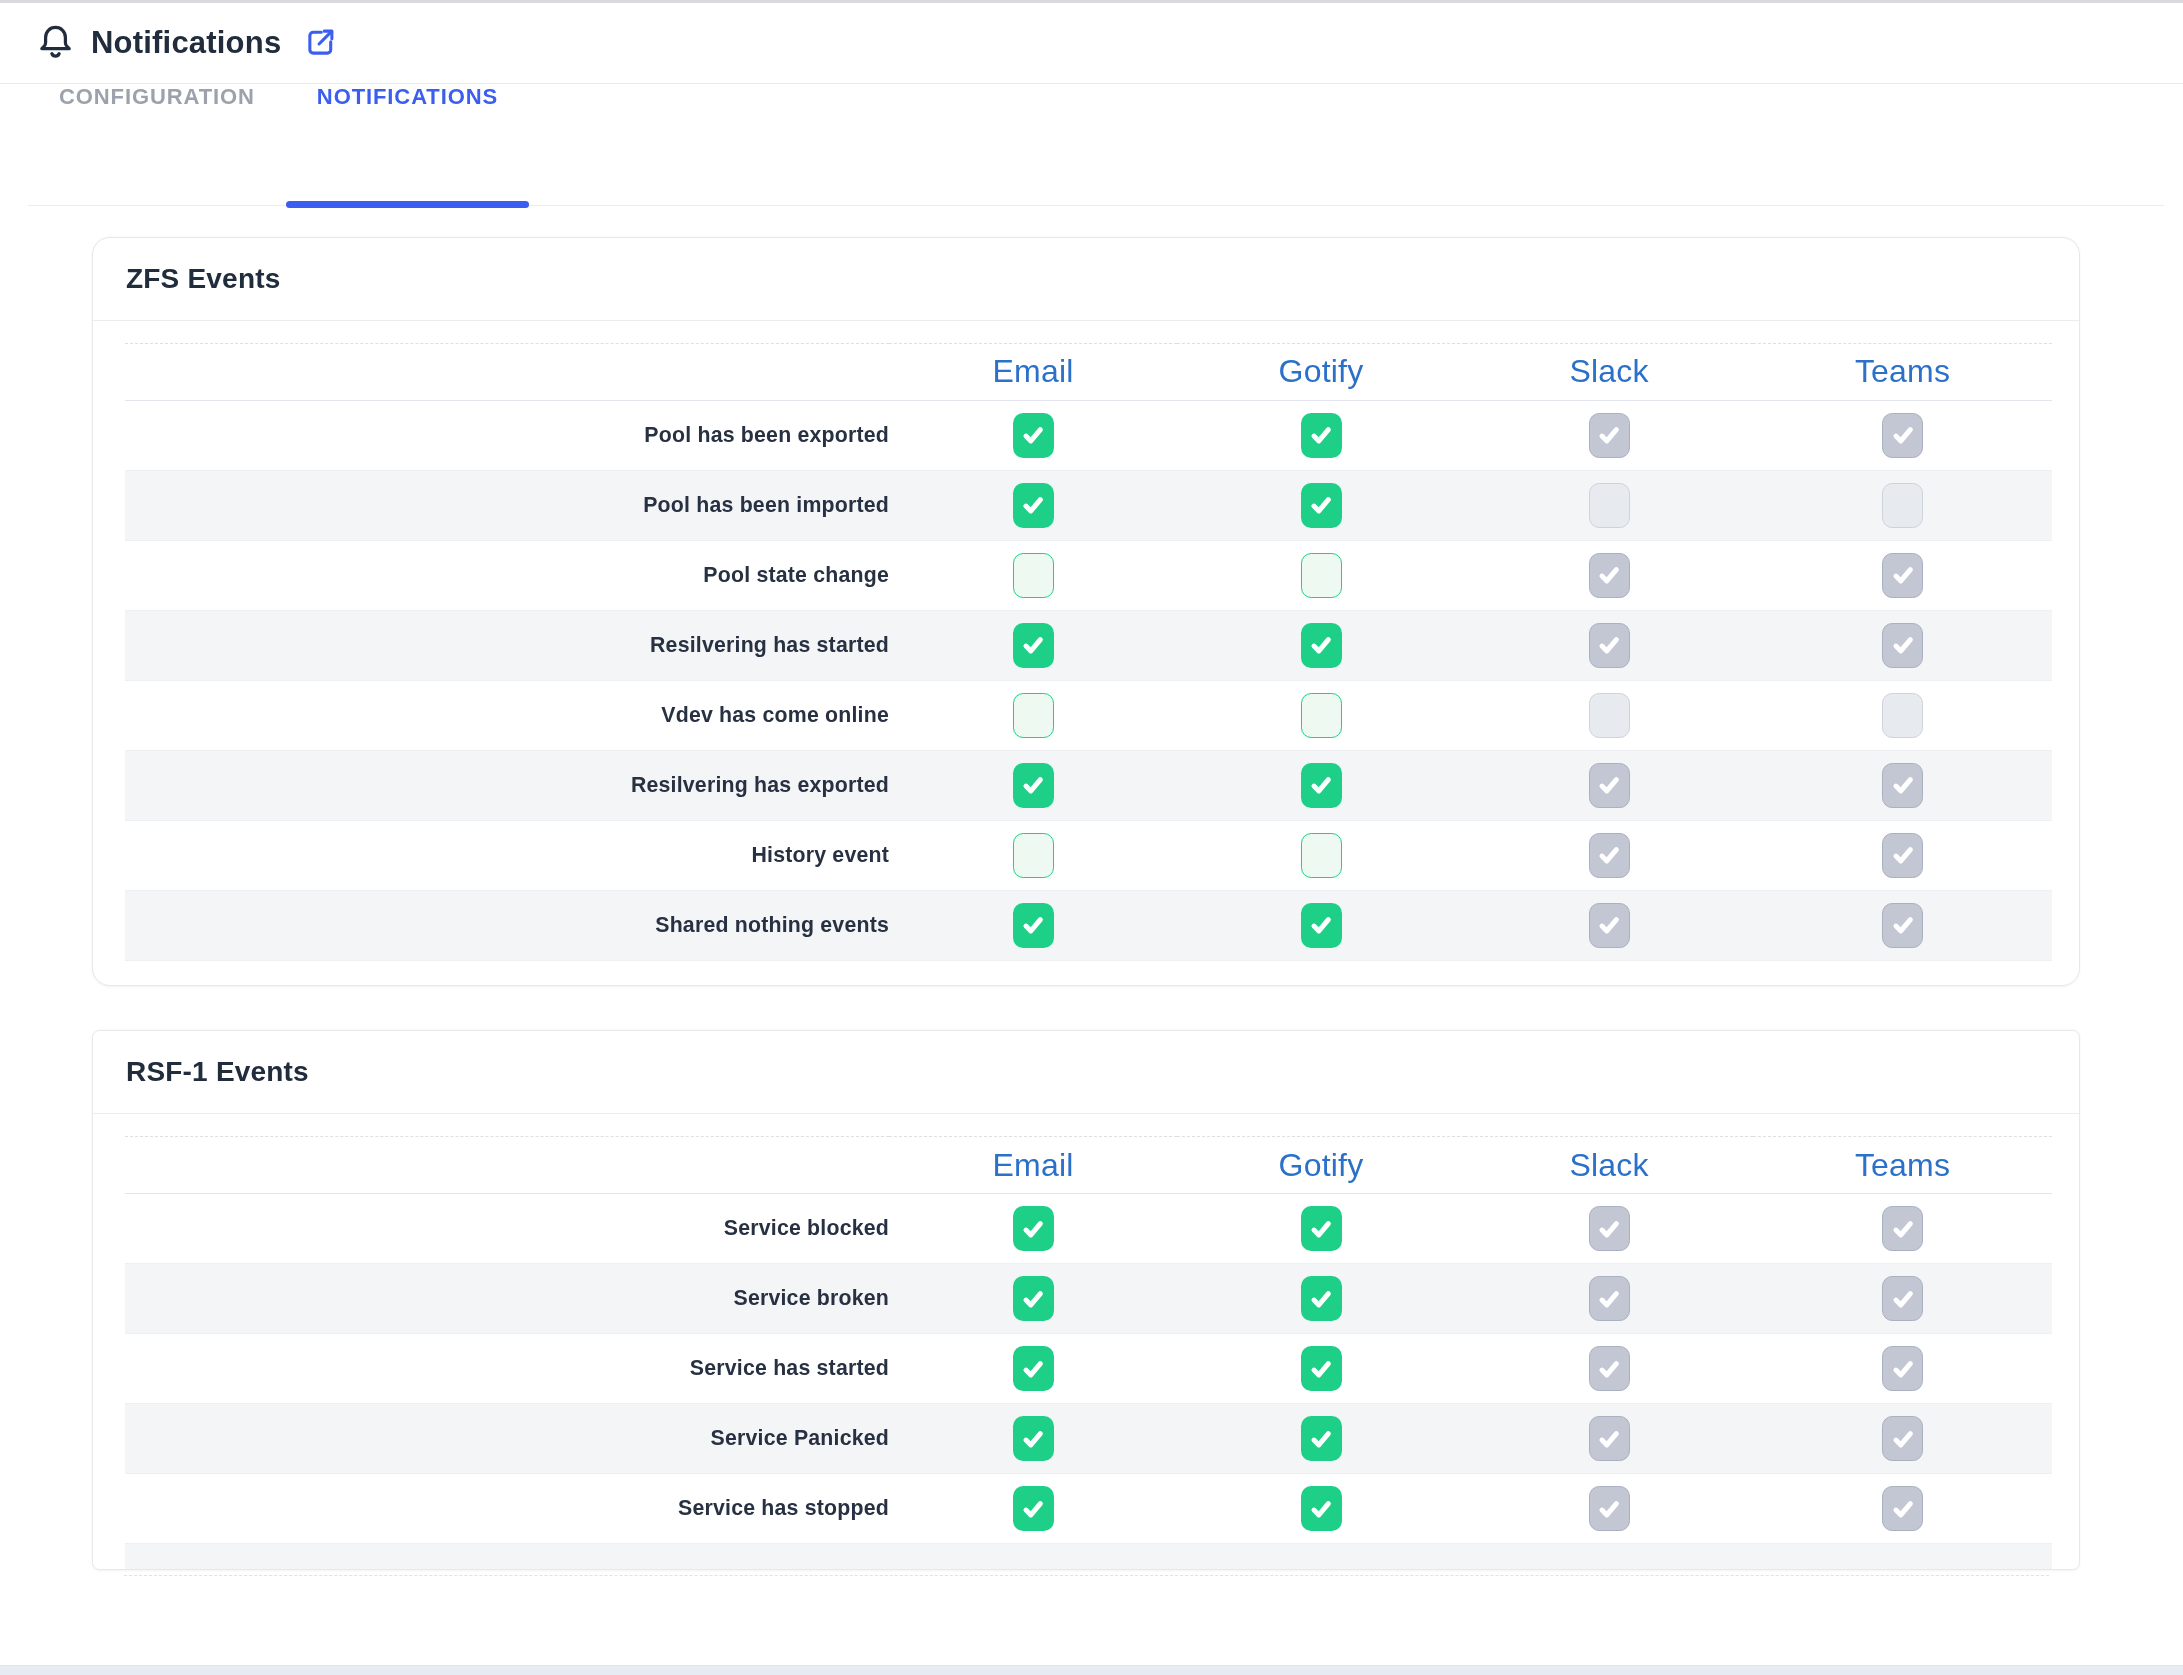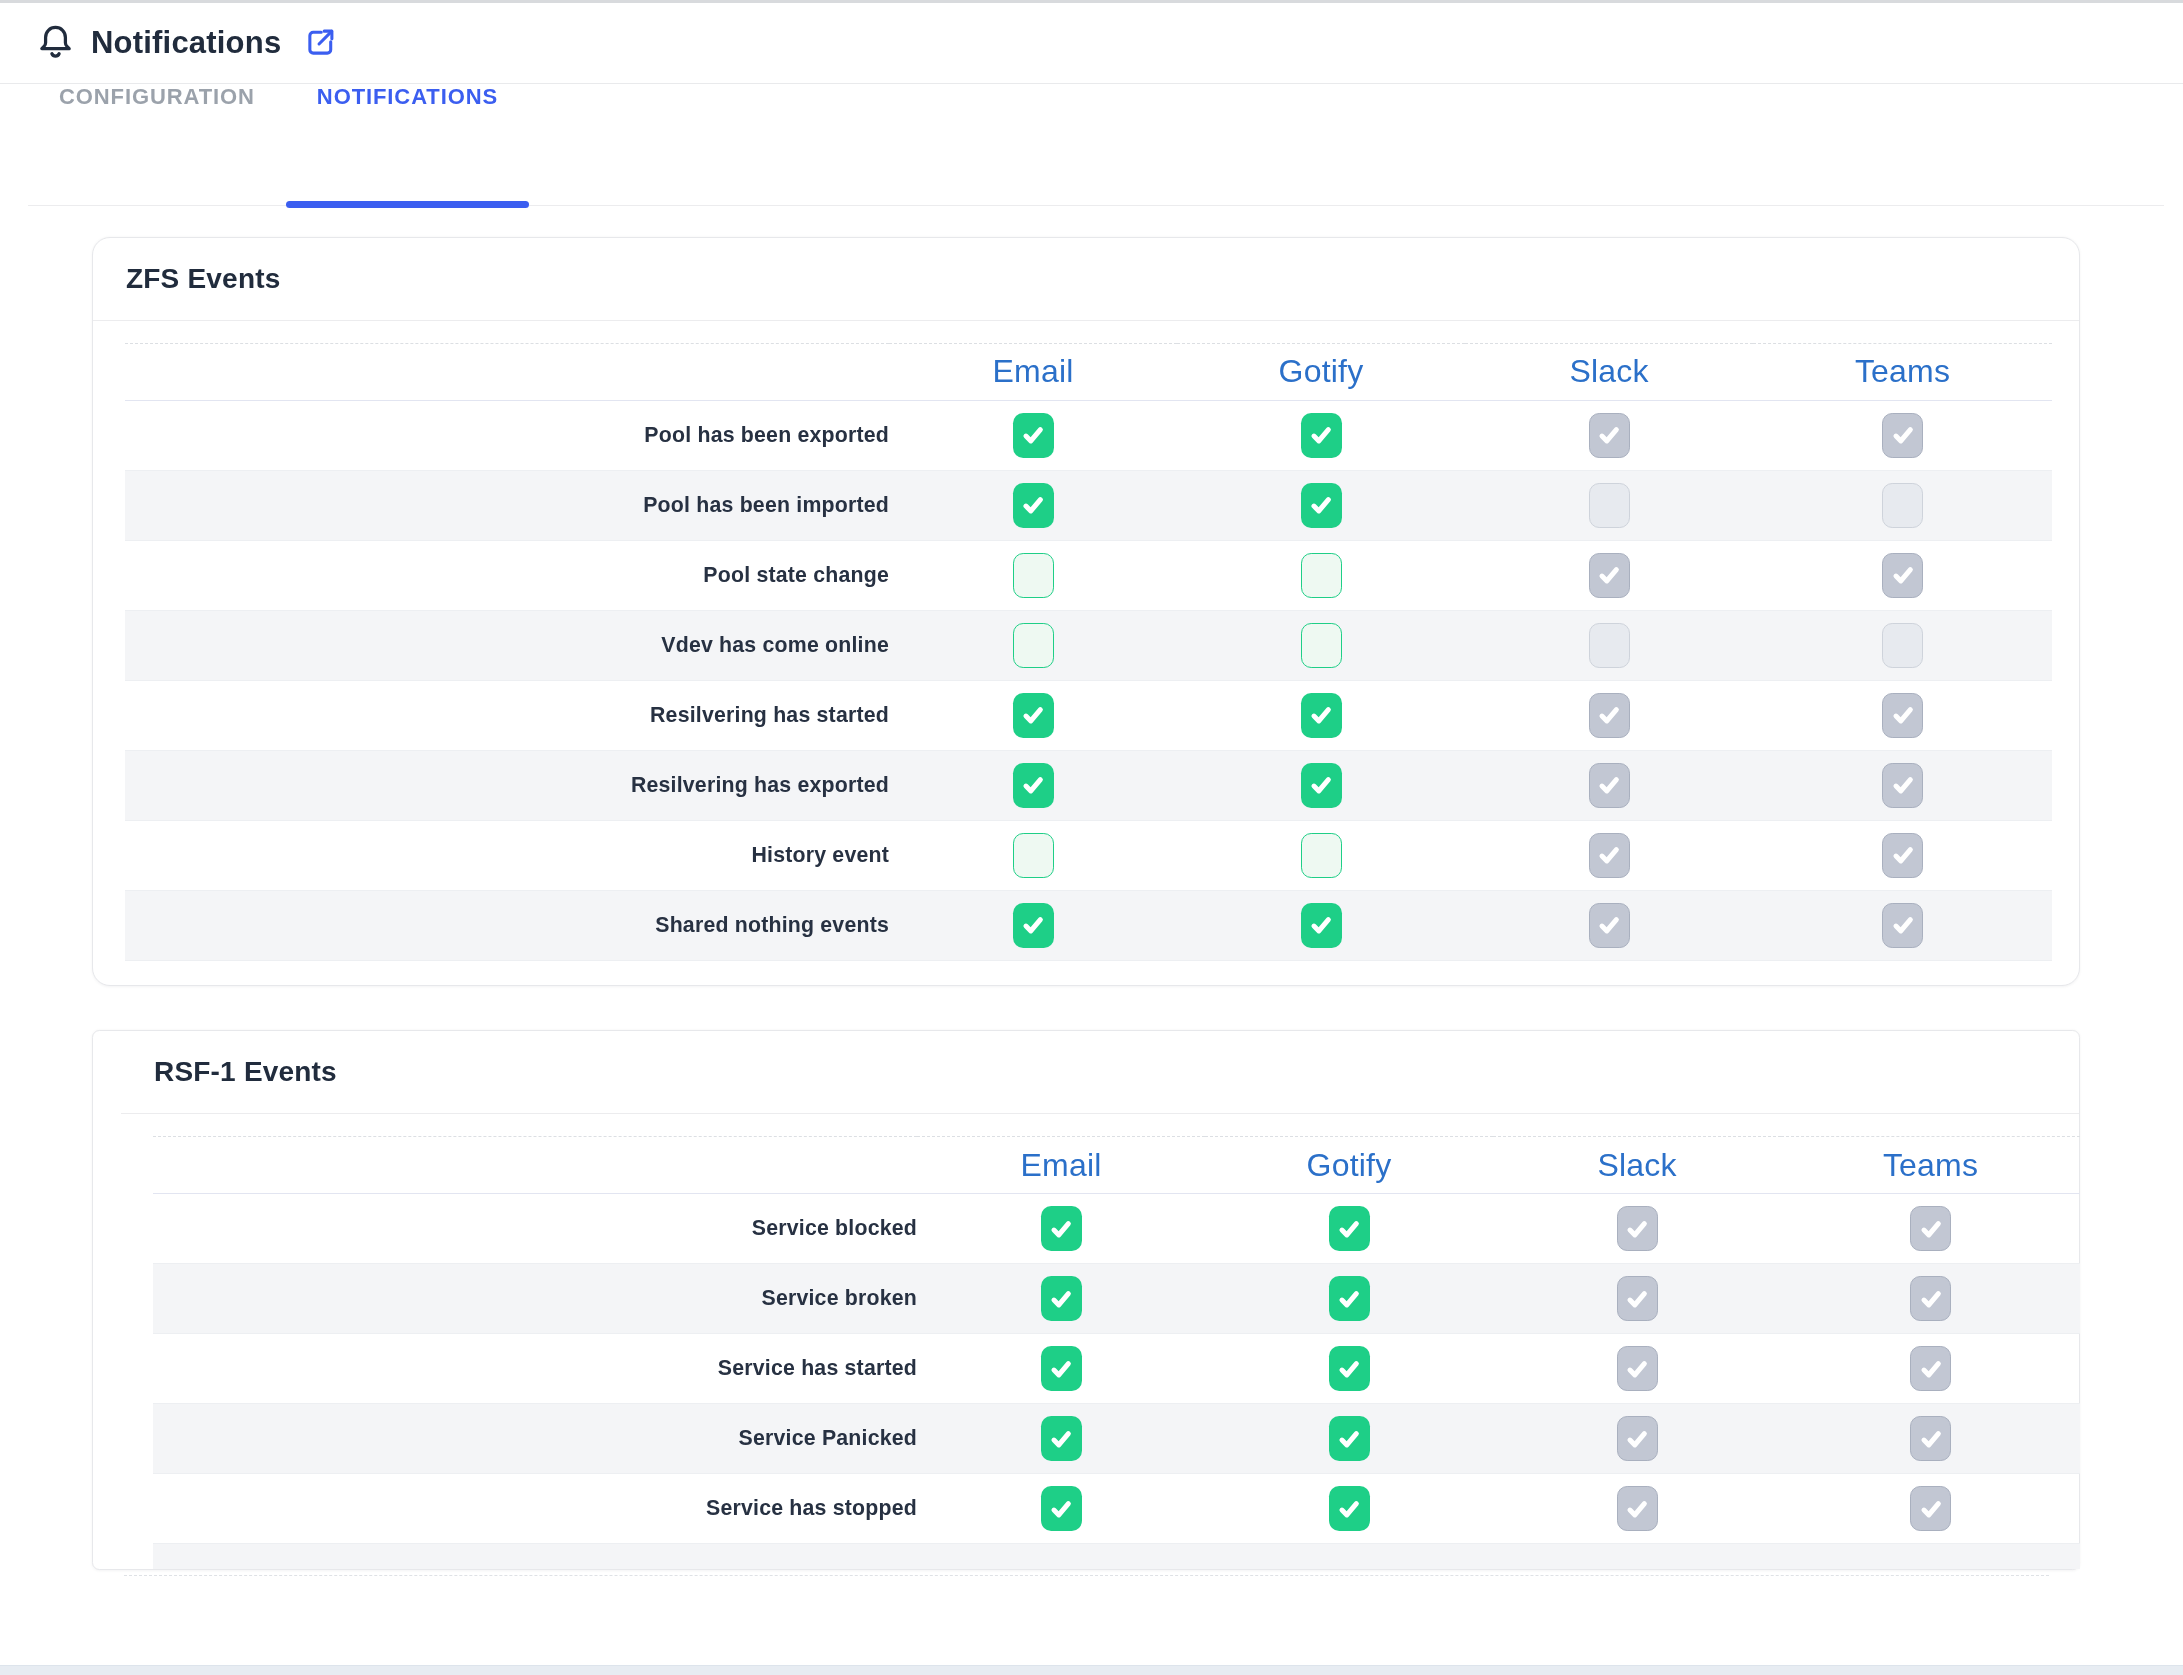--- a/index.html
+++ b/index.html
@@ -28,21 +28,21 @@
   .ext-link{width:35px;height:35px;margin-left:22px;cursor:pointer;flex:0 0 auto;}
   
   .tabsbar{height:122px;margin:0 18.6px 0 28px;border-bottom:0.9px solid var(--line);display:flex;align-items:flex-end;}
   .tab{position:relative;padding:0 31px;height:100%;display:flex;align-items:flex-start;font-size:22px;font-weight:bold;letter-spacing:0.9px;color:#9ba2ab;cursor:pointer;}
   .tab.active{color:var(--accent-blue);}
   .tab.active::after{content:"";position:absolute;left:0;right:0;bottom:-3.7px;height:7.4px;border-radius:3.7px;background:var(--accent-blue);}
   
   .content{margin-left:92px;width:1988px;}
   .card{border:0.9px solid var(--card-border);border-radius:7.4px;background:#fff;box-shadow:0 0.9px 2.8px rgba(16,24,40,.05);}
   .card.first{margin-top:31px;border-radius:18px;}
-  .card.second{margin-top:44px;padding-left:28px;}
+  .card.second{margin-top:44px;}
   .card-head{height:83px;display:flex;align-items:center;padding-left:33px;border-bottom:0.9px solid var(--line);}
   .card-head h2{font-size:28px;font-weight:bold;color:var(--navy);letter-spacing:0.2px;}
   table.events{margin:22px 31px 0 32px;width:1926px;border-collapse:collapse;table-layout:fixed;}
   table.events thead tr{height:57px;border-top:0.9px dashed #dcdfe3;border-bottom:1.9px solid #e2e5f1;}
   table.events th{font-size:32px;font-weight:normal;color:var(--header-blue);text-align:center;letter-spacing:0.2px;}
   table.events tbody tr{height:70px;border-bottom:0.9px solid #edeff2;}
   table.events tbody tr:nth-child(even){background:var(--stripe);}
   table.events tbody tr:last-child{border-bottom:none;}
   table.events tbody tr.spacer{height:25px;}
   td.label{font-size:21.3px;font-weight:bold;color:var(--row-navy);text-align:right;padding-right:0;letter-spacing:0.2px;}
@@ -184,63 +184,63 @@
               </td>
               <td class="cell">
                 <div class="cb checked_disabled">
                   <svg viewBox="0 0 24 24" fill="none" stroke="#ffffff" stroke-width="4.6" stroke-linecap="round" stroke-linejoin="round">
                     <path d="M5.5 13 L10 17.5 L18.8 7"></path>
                   </svg>
                 </div>
               </td>
             </tr>
             <tr>
+              <td class="label">Resilvering has started</td>
+              <td class="cell">
+                <div class="cb checked">
+                  <svg viewBox="0 0 24 24" fill="none" stroke="#ffffff" stroke-width="4.6" stroke-linecap="round" stroke-linejoin="round">
+                    <path d="M5.5 13 L10 17.5 L18.8 7"></path>
+                  </svg>
+                </div>
+              </td>
+              <td class="cell">
+                <div class="cb checked">
+                  <svg viewBox="0 0 24 24" fill="none" stroke="#ffffff" stroke-width="4.6" stroke-linecap="round" stroke-linejoin="round">
+                    <path d="M5.5 13 L10 17.5 L18.8 7"></path>
+                  </svg>
+                </div>
+              </td>
+              <td class="cell">
+                <div class="cb checked_disabled">
+                  <svg viewBox="0 0 24 24" fill="none" stroke="#ffffff" stroke-width="4.6" stroke-linecap="round" stroke-linejoin="round">
+                    <path d="M5.5 13 L10 17.5 L18.8 7"></path>
+                  </svg>
+                </div>
+              </td>
+              <td class="cell">
+                <div class="cb checked_disabled">
+                  <svg viewBox="0 0 24 24" fill="none" stroke="#ffffff" stroke-width="4.6" stroke-linecap="round" stroke-linejoin="round">
+                    <path d="M5.5 13 L10 17.5 L18.8 7"></path>
+                  </svg>
+                </div>
+              </td>
+            </tr>
+            <tr>
               <td class="label">Vdev has come online</td>
               <td class="cell">
                 <div class="cb unchecked"></div>
               </td>
               <td class="cell">
                 <div class="cb unchecked"></div>
               </td>
               <td class="cell">
                 <div class="cb unchecked_disabled"></div>
               </td>
               <td class="cell">
                 <div class="cb unchecked_disabled"></div>
-              </td>
-            </tr>
-            <tr>
-              <td class="label">Resilvering has started</td>
-              <td class="cell">
-                <div class="cb checked">
-                  <svg viewBox="0 0 24 24" fill="none" stroke="#ffffff" stroke-width="4.6" stroke-linecap="round" stroke-linejoin="round">
-                    <path d="M5.5 13 L10 17.5 L18.8 7"></path>
-                  </svg>
-                </div>
-              </td>
-              <td class="cell">
-                <div class="cb checked">
-                  <svg viewBox="0 0 24 24" fill="none" stroke="#ffffff" stroke-width="4.6" stroke-linecap="round" stroke-linejoin="round">
-                    <path d="M5.5 13 L10 17.5 L18.8 7"></path>
-                  </svg>
-                </div>
-              </td>
-              <td class="cell">
-                <div class="cb checked_disabled">
-                  <svg viewBox="0 0 24 24" fill="none" stroke="#ffffff" stroke-width="4.6" stroke-linecap="round" stroke-linejoin="round">
-                    <path d="M5.5 13 L10 17.5 L18.8 7"></path>
-                  </svg>
-                </div>
-              </td>
-              <td class="cell">
-                <div class="cb checked_disabled">
-                  <svg viewBox="0 0 24 24" fill="none" stroke="#ffffff" stroke-width="4.6" stroke-linecap="round" stroke-linejoin="round">
-                    <path d="M5.5 13 L10 17.5 L18.8 7"></path>
-                  </svg>
-                </div>
               </td>
             </tr>
             <tr>
               <td class="label">Resilvering has exported</td>
               <td class="cell">
                 <div class="cb checked">
                   <svg viewBox="0 0 24 24" fill="none" stroke="#ffffff" stroke-width="4.6" stroke-linecap="round" stroke-linejoin="round">
                     <path d="M5.5 13 L10 17.5 L18.8 7"></path>
                   </svg>
                 </div>

